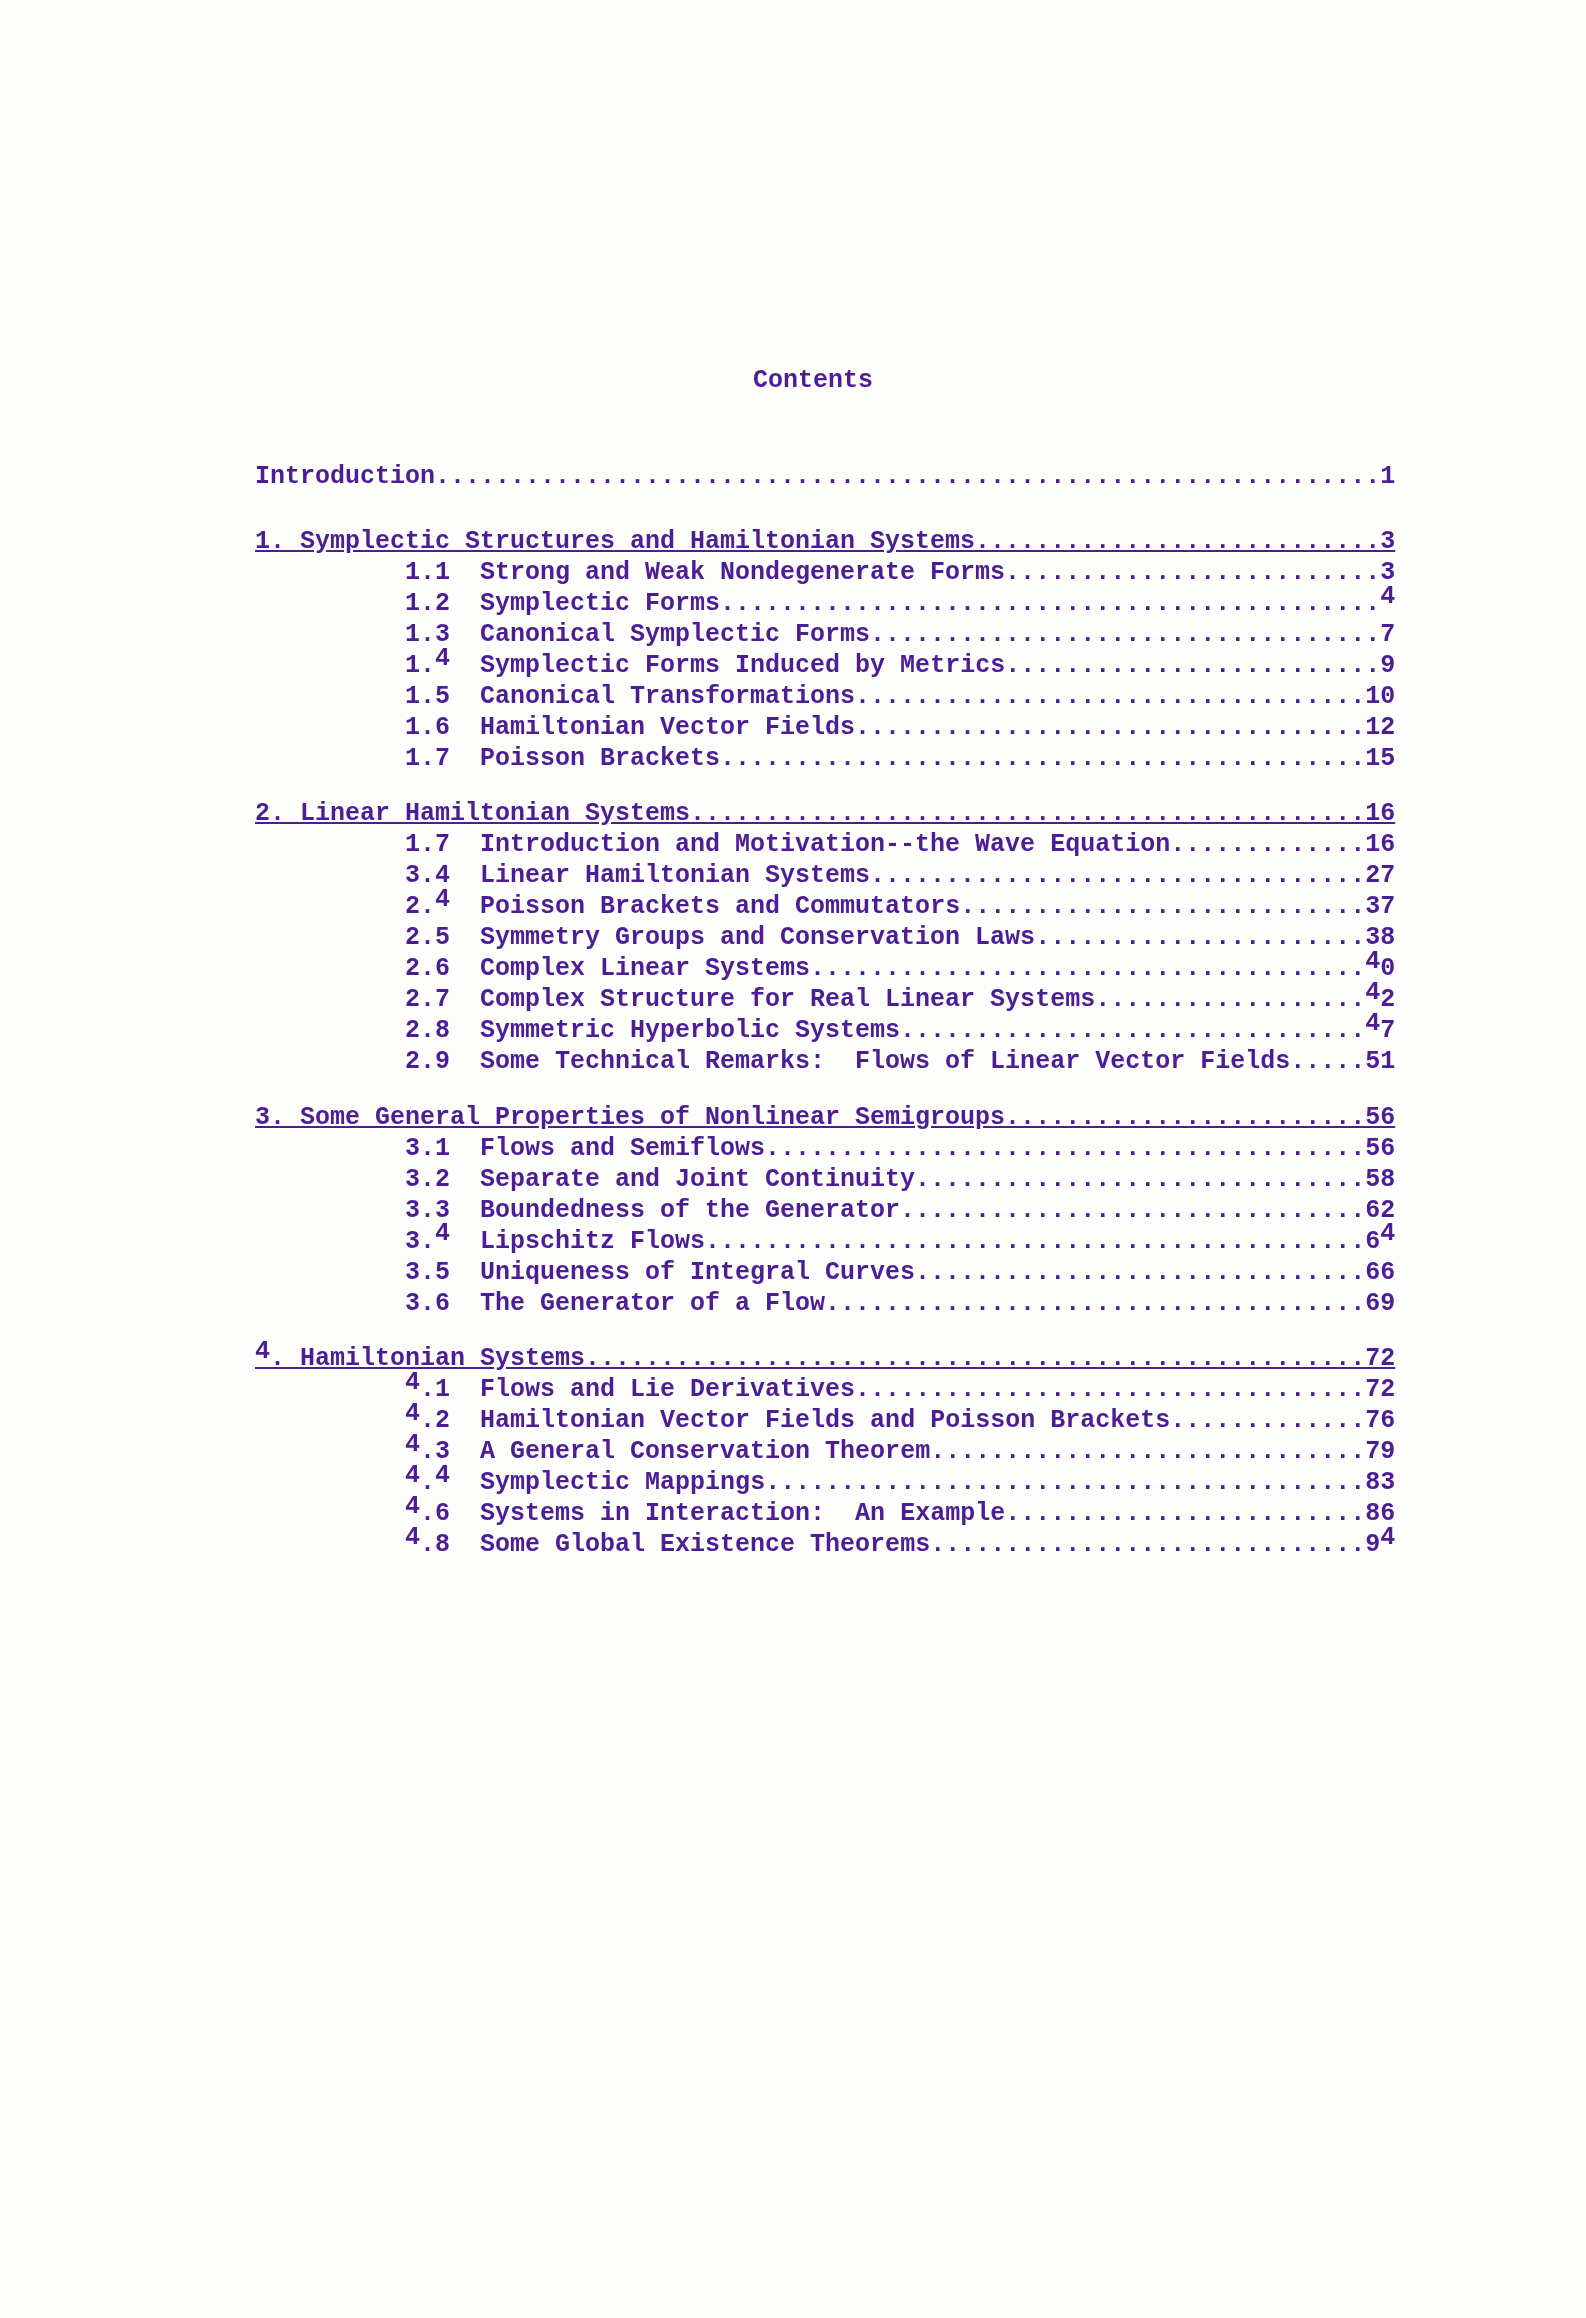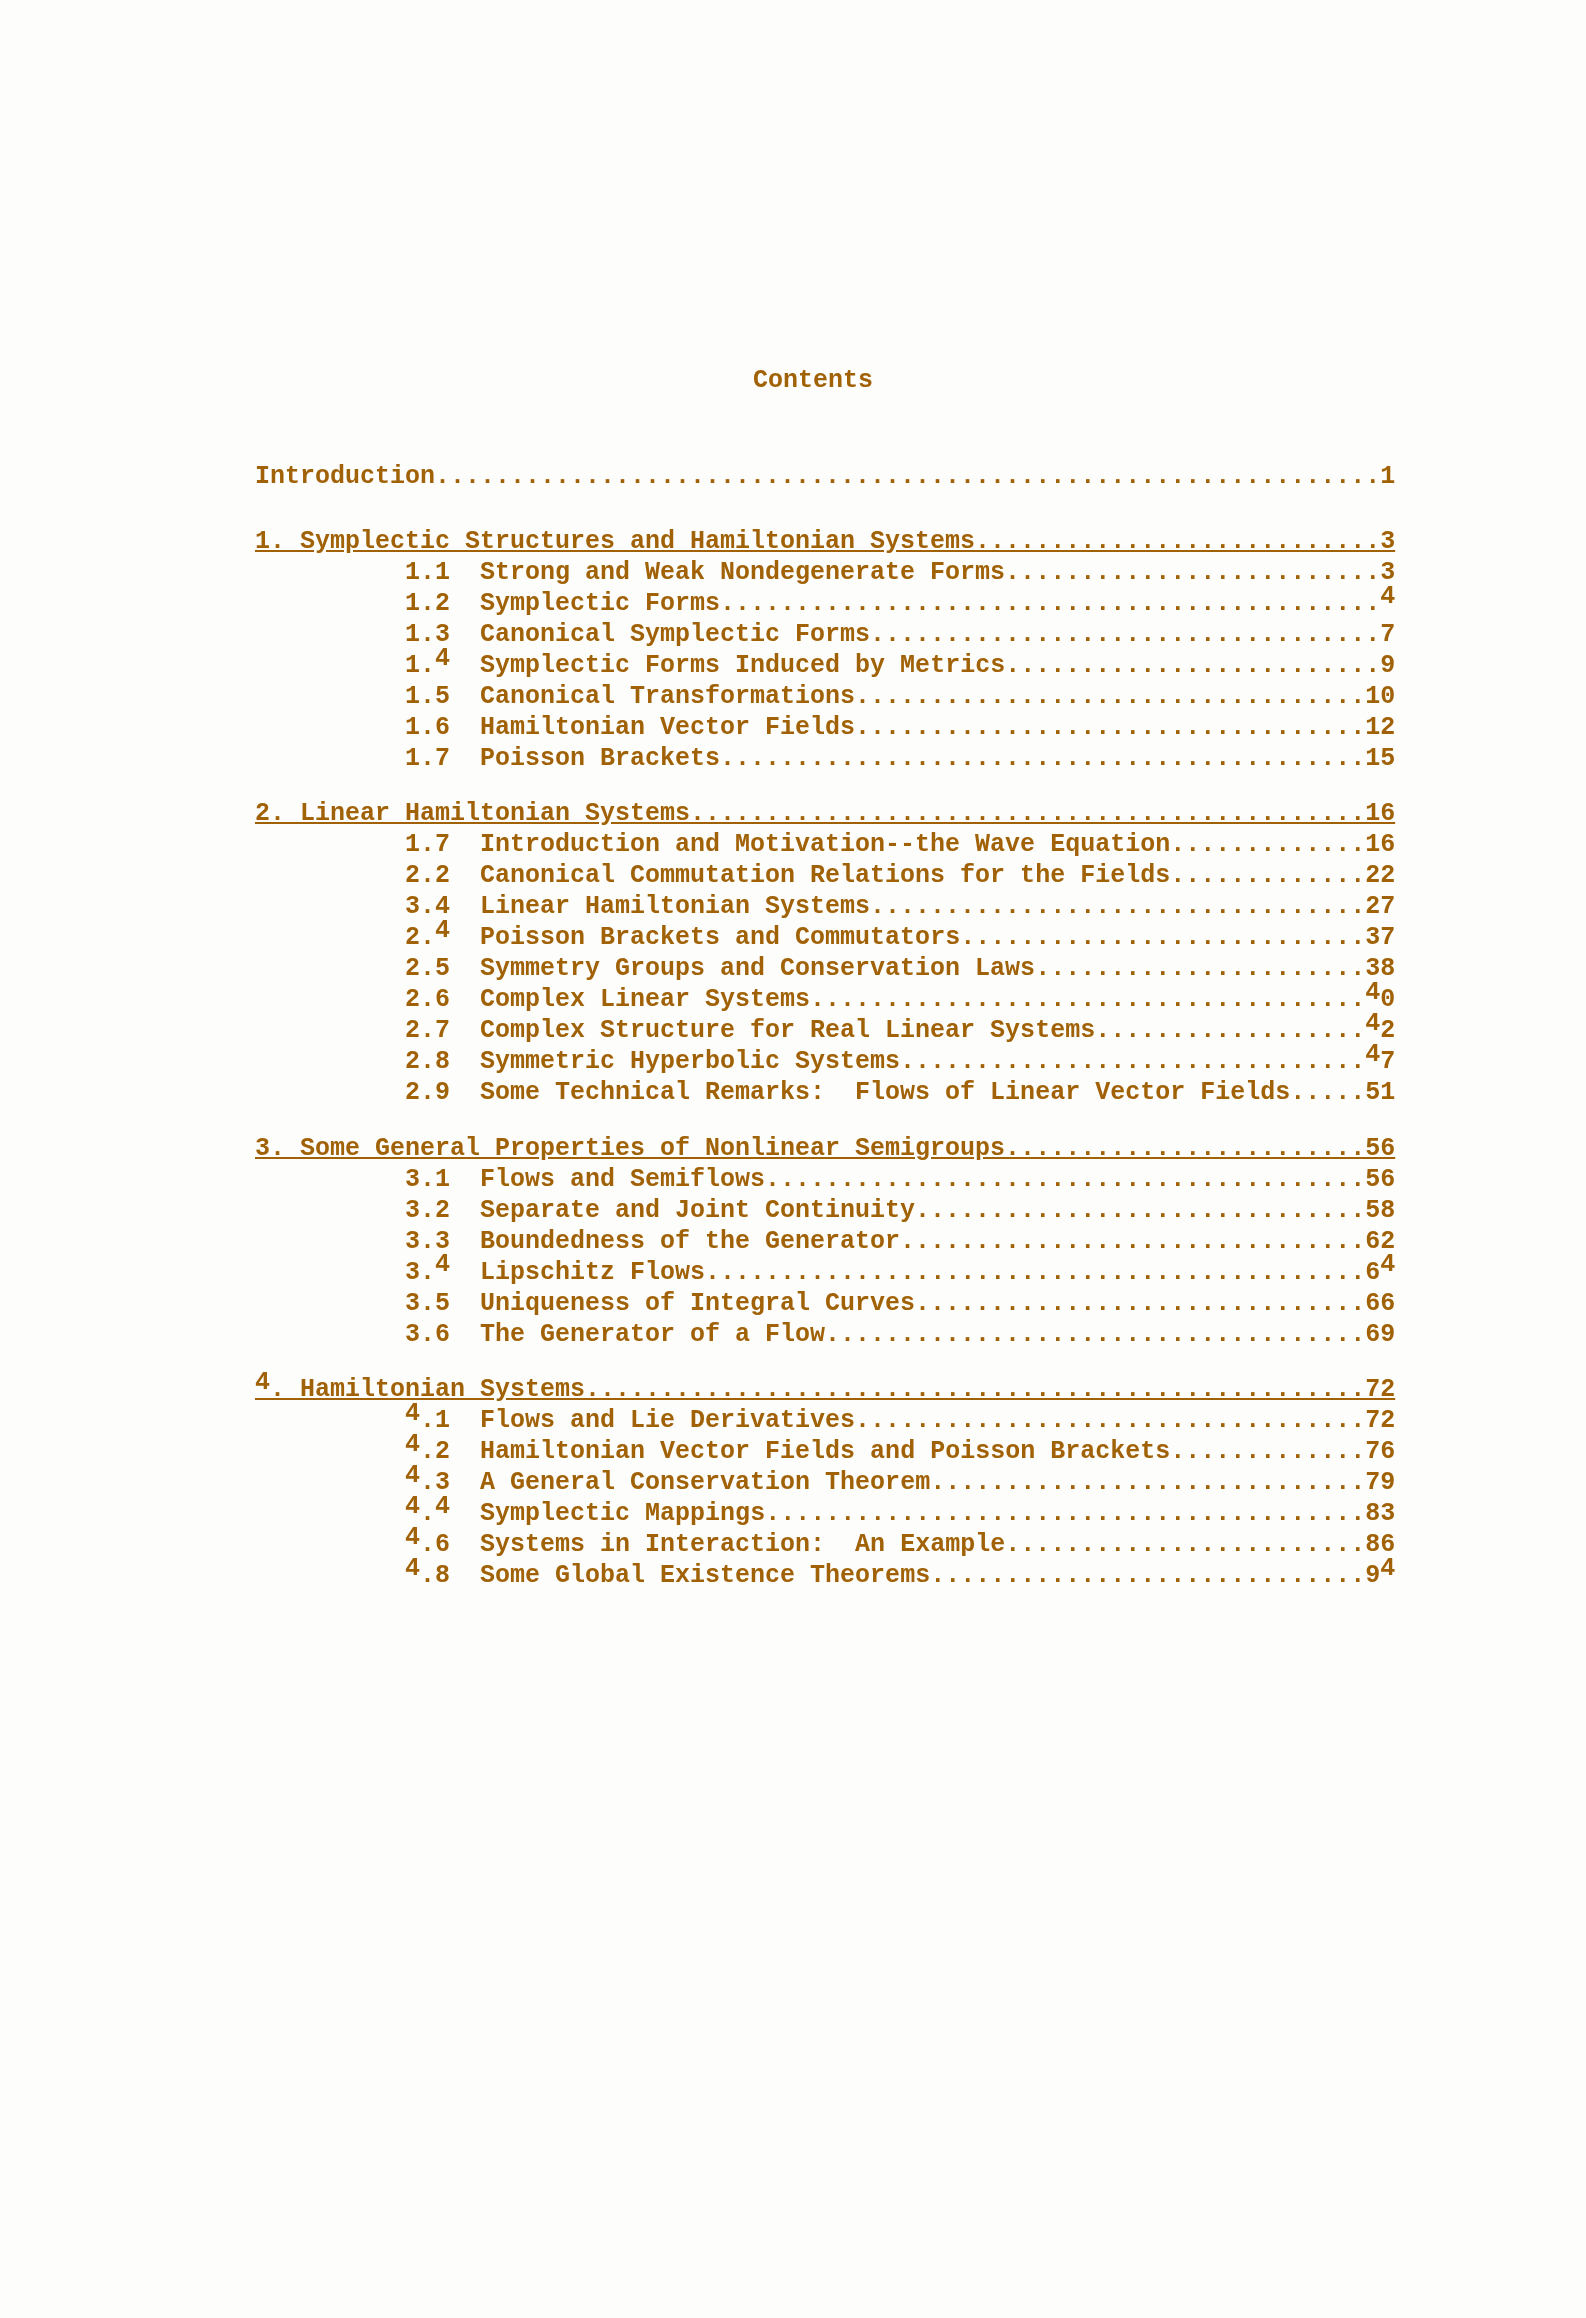--- a/index.html
+++ b/index.html
@@ -44,35 +44,34 @@
   }
   
   .raised-four {
     position: relative;
     top: -7.3px;
   }
 </style>
 </head>
 <body style="background: rgb(253, 253, 251);">
 
-<div class="page" style="background: rgb(253, 253, 251); color: #a16207;">
+<div class="page" style="background: rgb(253, 253, 251); color: #4c1d95;">
   <div class="doc-title">Contents</div>
   <div class="toc">
       <div class="toc-line top-entry">Introduction...............................................................1</div>
       <div class="toc-line chapter-heading first-chapter">1. Symplectic Structures and Hamiltonian Systems...........................3</div>
       <div class="toc-line section-line first-section">          1.1  Strong and Weak Nondegenerate Forms.........................3</div>
       <div class="toc-line section-line">          1.2  Symplectic Forms............................................<span class="raised-four">4</span></div>
       <div class="toc-line section-line">          1.3  Canonical Symplectic Forms..................................7</div>
       <div class="toc-line section-line">          1.<span class="raised-four">4</span>  Symplectic Forms Induced by Metrics.........................9</div>
       <div class="toc-line section-line">          1.5  Canonical Transformations..................................10</div>
       <div class="toc-line section-line">          1.6  Hamiltonian Vector Fields..................................12</div>
       <div class="toc-line section-line">          1.7  Poisson Brackets...........................................15</div>
       <div class="toc-line chapter-heading">2. Linear Hamiltonian Systems.............................................16</div>
       <div class="toc-line section-line first-section">          1.7  Introduction and Motivation--the Wave Equation.............16</div>
-      <div class="toc-line section-line">          2.2  Canonical Commutation Relations for the Fields.............22</div>
       <div class="toc-line section-line">          3.4  Linear Hamiltonian Systems.................................27</div>
       <div class="toc-line section-line">          2.<span class="raised-four">4</span>  Poisson Brackets and Commutators...........................37</div>
       <div class="toc-line section-line">          2.5  Symmetry Groups and Conservation Laws......................38</div>
       <div class="toc-line section-line">          2.6  Complex Linear Systems.....................................<span class="raised-four">4</span>0</div>
       <div class="toc-line section-line">          2.7  Complex Structure for Real Linear Systems..................<span class="raised-four">4</span>2</div>
       <div class="toc-line section-line">          2.8  Symmetric Hyperbolic Systems...............................<span class="raised-four">4</span>7</div>
       <div class="toc-line section-line">          2.9  Some Technical Remarks:  Flows of Linear Vector Fields.....51</div>
       <div class="toc-line chapter-heading">3. Some General Properties of Nonlinear Semigroups........................56</div>
       <div class="toc-line section-line first-section">          3.1  Flows and Semiflows........................................56</div>
       <div class="toc-line section-line">          3.2  Separate and Joint Continuity..............................58</div>

